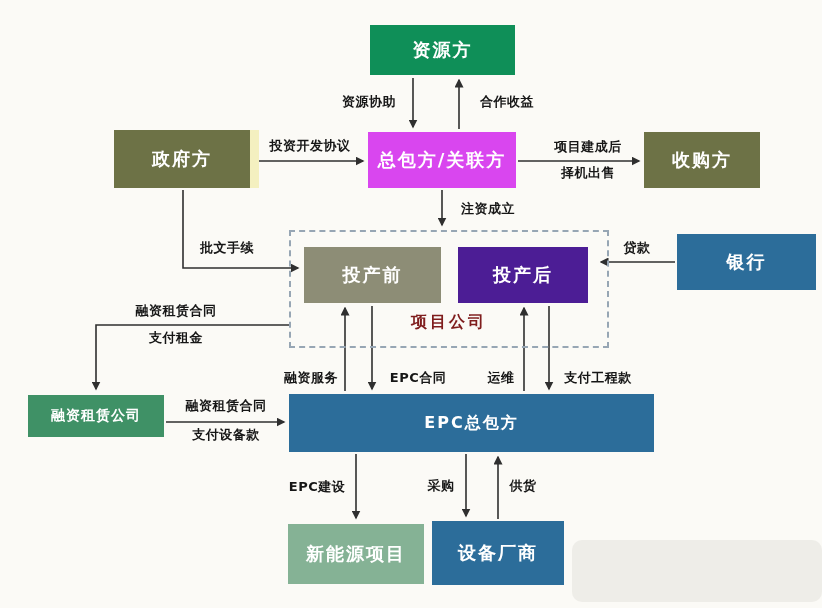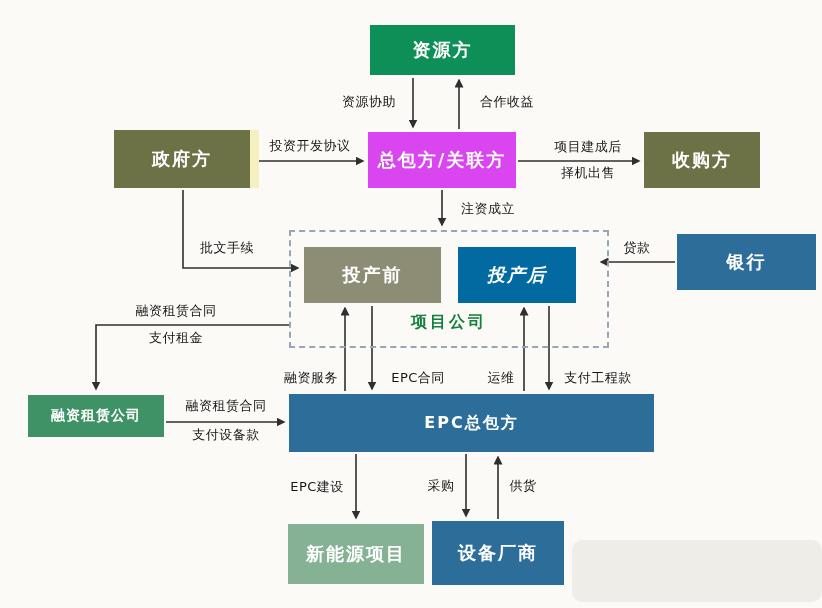--- a/index.html
+++ b/index.html
@@ -9,26 +9,26 @@
     overflow:hidden;
   }
   svg.edges { position:absolute; left:0; top:0; width:822px; height:608px; }
   .edge { stroke:#2f2f2f; stroke-width:1.6; fill:none; }
   .node {
     position:absolute; display:flex; align-items:center; justify-content:center;
     color:#ffffff; font-weight:bold; font-size:18px; letter-spacing:2px;
     text-align:center; box-sizing:border-box;
   }
   .elabel {
-    position:absolute; font-size:13px; font-weight:normal; color:#161616;
+    position:absolute; font-size:13px; font-weight:bold; color:#161616;
     text-align:center; white-space:nowrap; letter-spacing:0.5px;
   }
   .dashed-box { position:absolute; border:2px dashed #97a6b4; box-sizing:border-box; }
   .pc-label {
-    position:absolute; font-size:16px; font-weight:bold; color:#15803d;
+    position:absolute; font-size:16px; font-weight:bold; color:#7f1d1d;
     letter-spacing:3px; text-align:center;
   }
   .gov-accent { position:absolute; background:#f4f0c0; }
   .watermark { position:absolute; background:#eae8e3; opacity:0.75; border-radius:10px; }
 </style>
 </head>
 <body>
 
 <div class="canvas">
 
@@ -63,21 +63,21 @@
 
   <div class="node" style="left: 114px; top: 130px; width: 136px; height: 58px; background-color: rgb(109, 114, 70);">政府方</div>
   <div class="gov-accent" style="left:250px; top:130px; width:9px; height:58px;"></div>
 
   <div class="node" style="left: 368px; top: 132px; width: 148px; height: 56px; background-color: #d946ef;">总包方/关联方</div>
 
   <div class="node" style="left: 644px; top: 132px; width: 116px; height: 56px; background-color: rgb(109, 114, 70);">收购方</div>
 
   <div class="node" style="left: 304px; top: 247px; width: 137px; height: 56px; background-color: rgb(141, 141, 118);">投产前</div>
 
-  <div class="node" style="left: 458px; top: 247px; width: 118px; height: 56px; background-color: #0369a1; font-style: italic;">投产后</div>
+  <div class="node" style="left: 458px; top: 247px; width: 130px; height: 56px; background-color: #4c1d95;">投产后</div>
 
   <div class="node" style="left: 677px; top: 234px; width: 139px; height: 56px; background-color: rgb(44, 109, 154);">银行</div>
 
   <div class="node" style="left: 28px; top: 395px; width: 136px; height: 42px; font-size: 14px; letter-spacing: 1px; background-color: rgb(63, 145, 102);">融资租赁公司</div>
 
   <div class="node" style="left: 289px; top: 394px; width: 365px; height: 58px; font-size: 16px; background-color: rgb(44, 109, 154);">EPC总包方</div>
 
   <div class="node" style="left: 288px; top: 524px; width: 136px; height: 60px; background-color: rgb(133, 178, 149);">新能源项目</div>
 
   <div class="node" style="left: 432px; top: 521px; width: 132px; height: 64px; background-color: rgb(44, 109, 154);">设备厂商</div>

